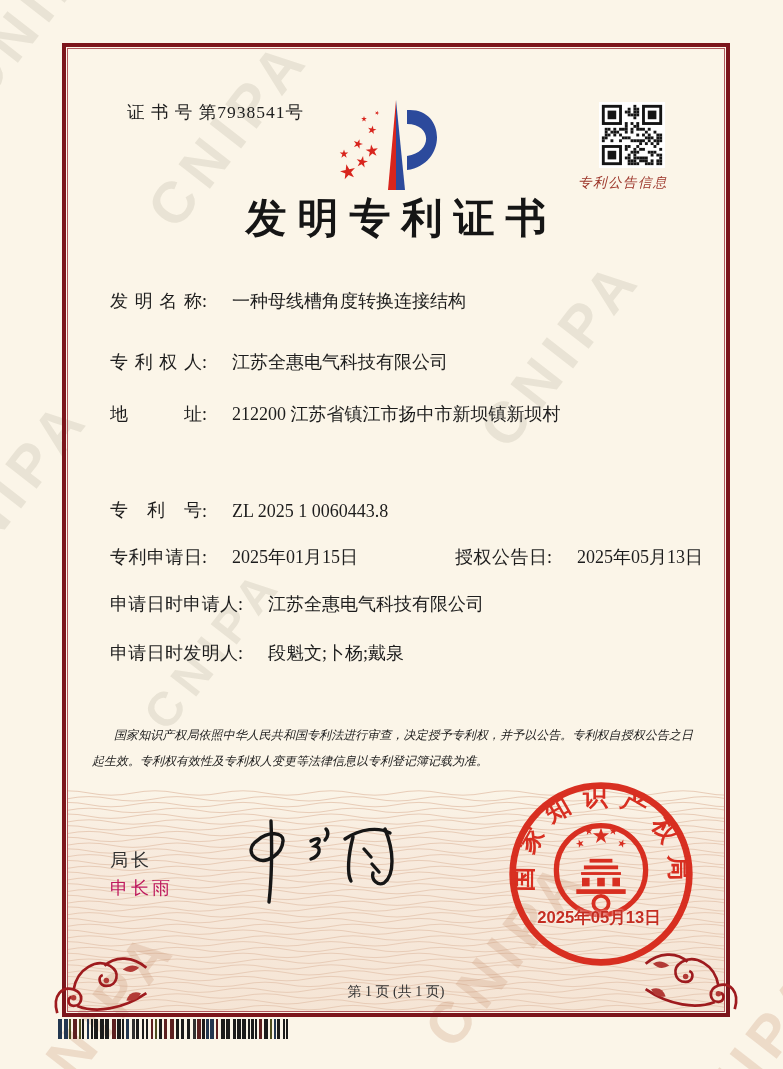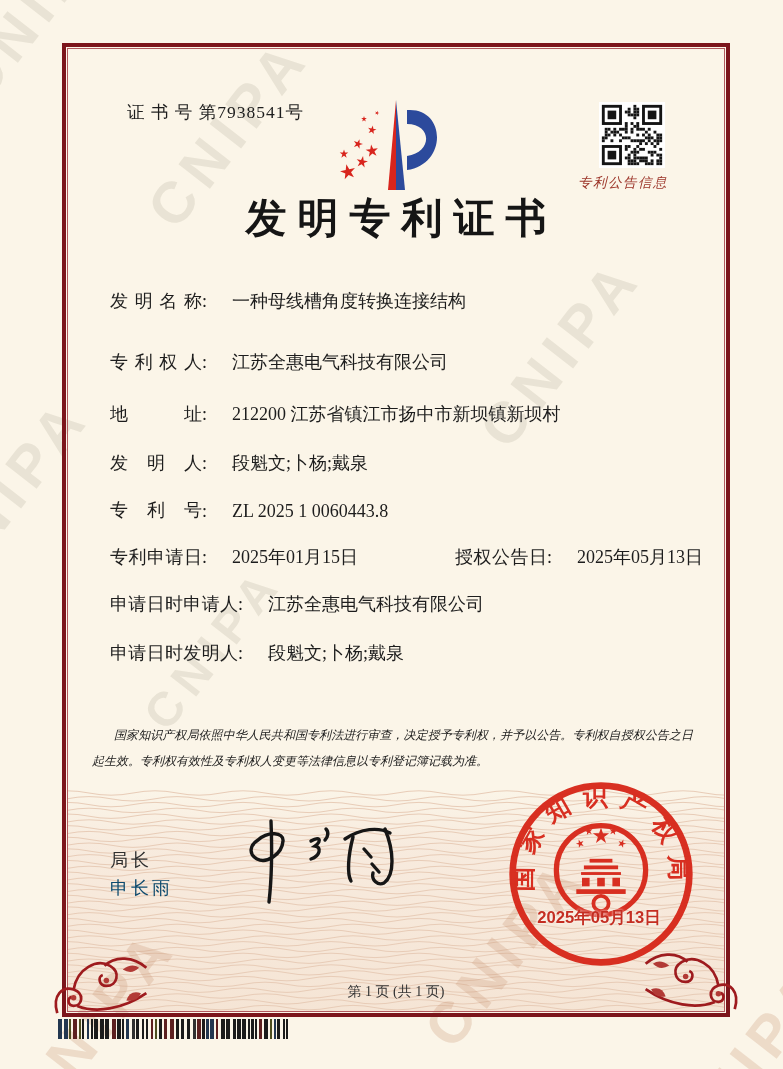--- a/index.html
+++ b/index.html
@@ -40,21 +40,21 @@
   .rcol{position:absolute;left:345px;top:0;white-space:nowrap}
   .r1{top:289px}.r2{top:350px}.r3{top:402px}.r4{top:451px}
   .r5{top:498px}.r6{top:545px}.r7{top:592px}.r8{top:641px}
   
   .statement{position:absolute;z-index:4;left:92px;top:722px;width:601px;
     font-size:12px;font-style:italic;line-height:26px;text-align:justify;text-indent:22px;color:#1b1b1b}
   
   .signer-title{position:absolute;z-index:4;left:110px;top:848px;
     font-family:"Liberation Sans","DejaVu Sans",sans-serif;font-size:18px;letter-spacing:3px;color:#2e2e2e}
   .signer-name{position:absolute;z-index:4;left:110px;top:876px;
-    font-family:"Liberation Sans","DejaVu Sans",sans-serif;font-size:18px;letter-spacing:3px;color:#0c4a6e}
+    font-family:"Liberation Sans","DejaVu Sans",sans-serif;font-size:18px;letter-spacing:3px;color:#be185d}
   .signature{position:absolute;z-index:4;left:225px;top:816px;width:200px;height:92px}
   .seal{position:absolute;z-index:5;left:506px;top:779px;width:190px;height:190px;opacity:.96}
   .seal-ring-text{font-size:26px;letter-spacing:12px;fill:#d7281a;
     font-family:"Liberation Serif","DejaVu Serif",serif;font-weight:bold}
   .seal-date{font-size:17.5px;fill:#c3271b;font-weight:bold;
     font-family:"Liberation Sans","DejaVu Sans",sans-serif}
   
   .footer{position:absolute;z-index:4;left:62px;top:983px;width:668px;text-align:center;font-size:14px;color:#333}
   .flourish{position:absolute;z-index:4;width:100px;height:74px}
   .flourish.fl{left:50px;top:948px}
@@ -283,23 +283,20 @@
 
   <div class="row r1">
     <span class="lbl">发明名称</span><span>:</span><span class="val">一种母线槽角度转换连接结构</span>
   </div>
   <div class="row r2">
     <span class="lbl">专利权人</span><span>:</span><span class="val">江苏全惠电气科技有限公司</span>
   </div>
   <div class="row r3">
     <span class="lbl">地址</span><span>:</span><span class="val">212200 江苏省镇江市扬中市新坝镇新坝村</span>
   </div>
-  <div class="row r4">
-    <span class="lbl">发明人</span><span>:</span><span class="val">段魁文;卜杨;戴泉</span>
-  </div>
   <div class="row r5">
     <span class="lbl">专利号</span><span>:</span><span class="val">ZL 2025 1 0060443.8</span>
   </div>
   <div class="row r6">
     <span class="lbl">专利申请日</span><span>:</span><span class="val">2025年01月15日</span>
     <span class="rcol">
       <span class="lbl">授权公告日</span><span>:</span><span class="val">2025年05月13日</span>
     </span>
   </div>
   <div class="row r7">

